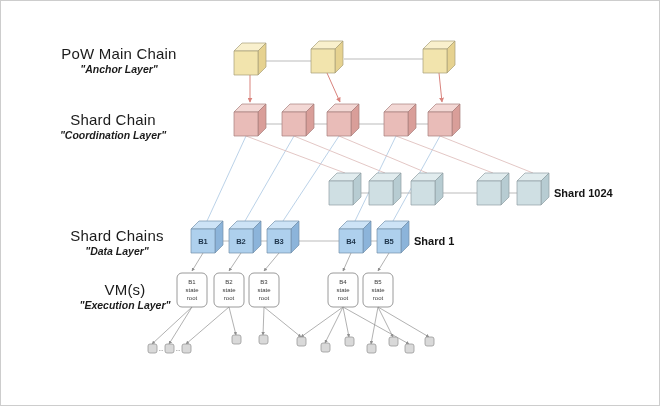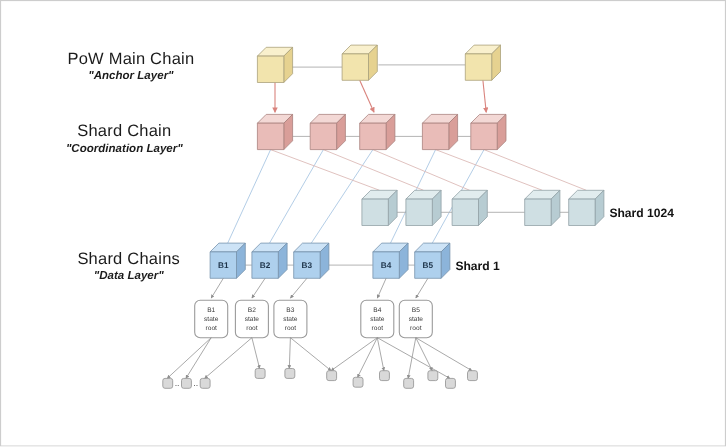--- a/index.html
+++ b/index.html
@@ -187,14 +187,18 @@
     <div class="layer-sub">"Anchor Layer"</div>
   </div>
   <div class="layer-label" style="left:22px;top:110px;">
     <div class="layer-title">Shard Chain</div>
     <div class="layer-sub">"Coordination Layer"</div>
   </div>
   <div class="layer-label" style="left:26px;top:201px;margin-top:25px;">
     <div class="layer-title">Shard Chains</div>
     <div class="layer-sub">"Data Layer"</div>
   </div>
+  <div class="layer-label" style="left:34px;top:280px;">
+    <div class="layer-title">VM(s)</div>
+    <div class="layer-sub">"Execution Layer"</div>
+  </div>
 
 </div>
 
 </body></html>

